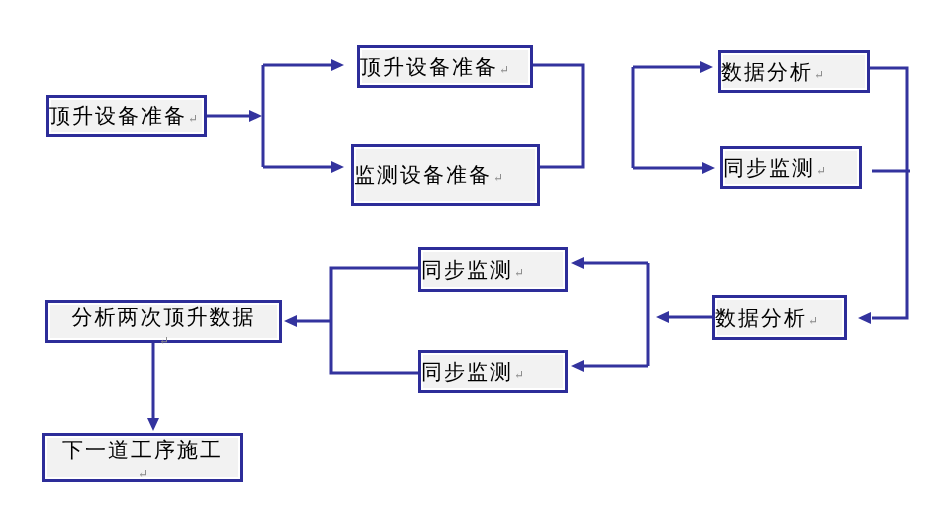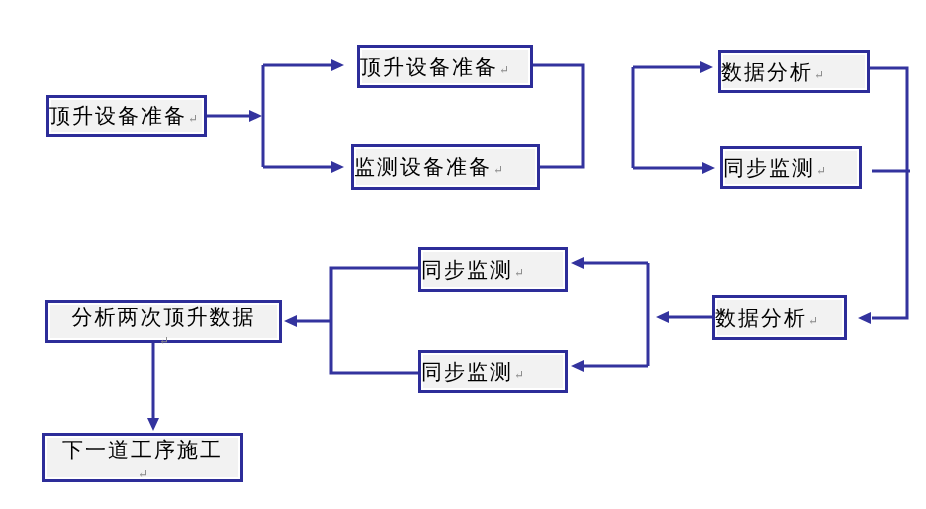--- a/index.html
+++ b/index.html
@@ -104,21 +104,21 @@
   <div class="node" style="left:46px;top:95px;width:161px;height:42px;">
     <span class="label">顶升设备准备</span>
       <span class="ret">↵</span>
   </div>
 
   <div class="node" style="left:357px;top:45px;width:176px;height:43px;">
     <span class="label">顶升设备准备</span>
       <span class="ret">↵</span>
   </div>
 
-  <div class="node" style="left:351px;top:144px;width:189px;height:46px;">
+  <div class="node" style="left:351px;top:144px;width:189px;height:62px;">
     <span class="label">监测设备准备</span>
       <span class="ret">↵</span>
   </div>
 
   <div class="node" style="left:718px;top:50px;width:152px;height:43px;">
     <span class="label">数据分析</span>
       <span class="ret">↵</span>
   </div>
 
   <div class="node" style="left:720px;top:146px;width:142px;height:43px;">

